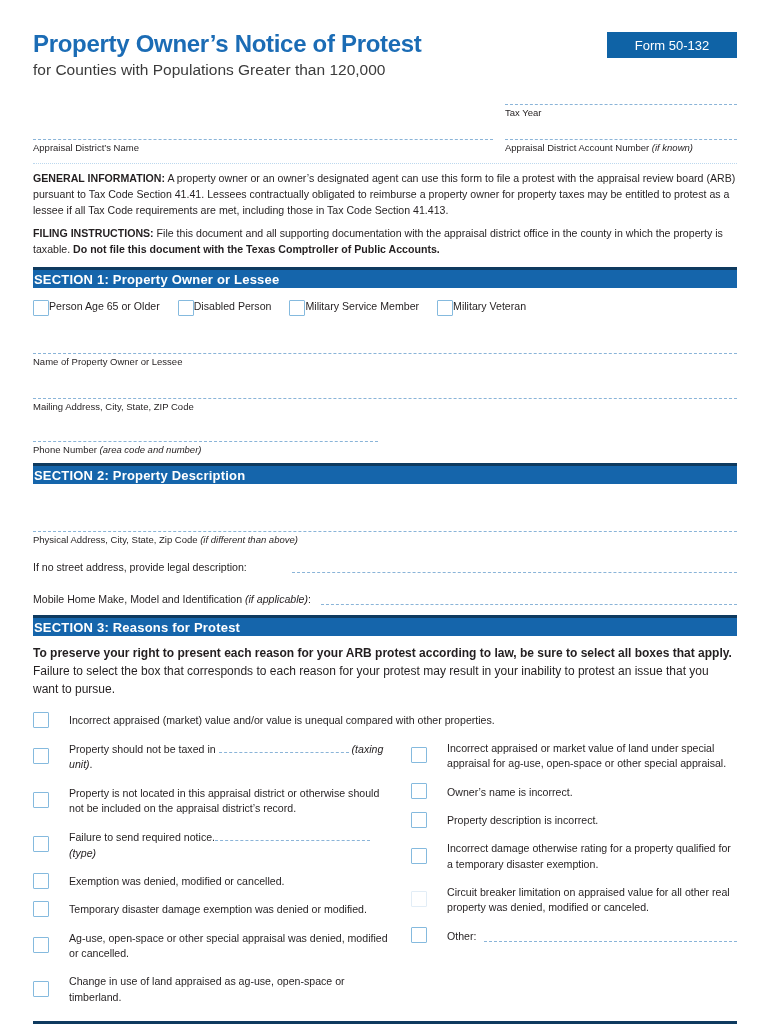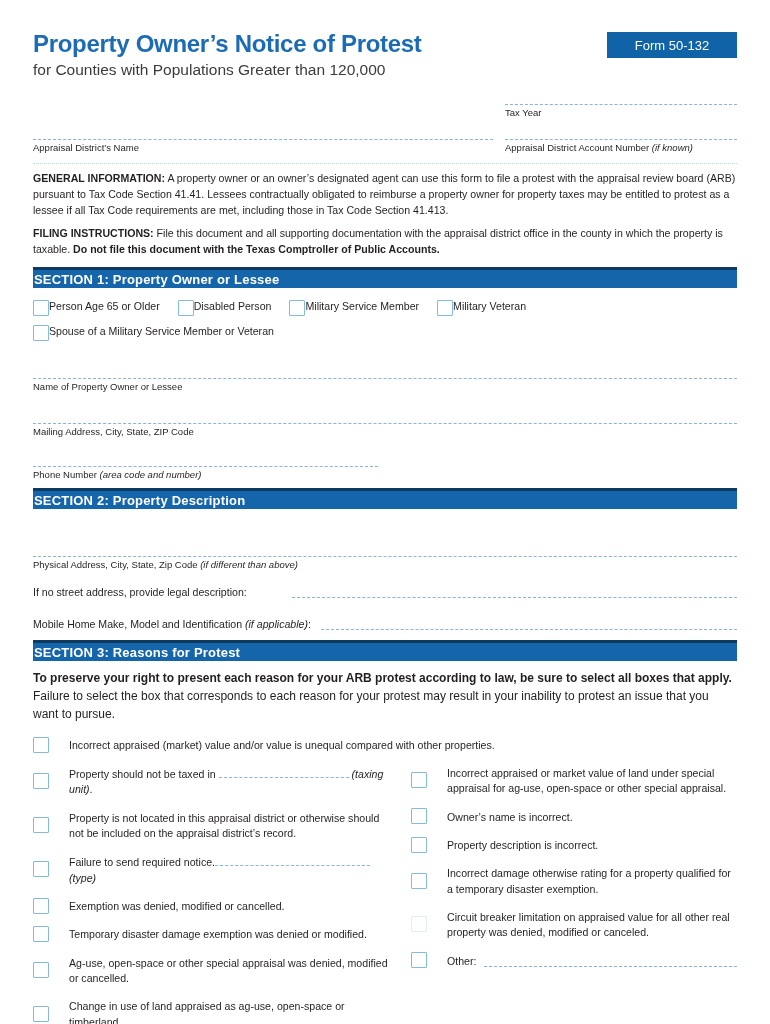--- a/index.html
+++ b/index.html
@@ -100,24 +100,20 @@
   <div class="cb-row">
     <div class="cb"></div>
     <span style="margin-right:18px;">Person Age 65 or Older</span>
     <div class="cb"></div>
     <span style="margin-right:18px;">Disabled Person</span>
     <div class="cb"></div>
     <span style="margin-right:18px;">Military Service Member</span>
     <div class="cb"></div>
     <span>Military Veteran</span>
   </div>
-  <div class="cb-row" style="margin-top:9px;">
-    <div class="cb"></div>
-    <span>Spouse of a Military Service Member or Veteran</span>
-  </div>
 
   <div class="field-block">
     <div class="blank" style="height:12px;"></div>
     <div class="fld-label">Name of Property Owner or Lessee</div>
   </div>
 
   <div class="field-block" style="margin-top:20px;">
     <div class="blank" style="height:12px;"></div>
     <div class="fld-label">Mailing Address, City, State, ZIP Code</div>
   </div>

